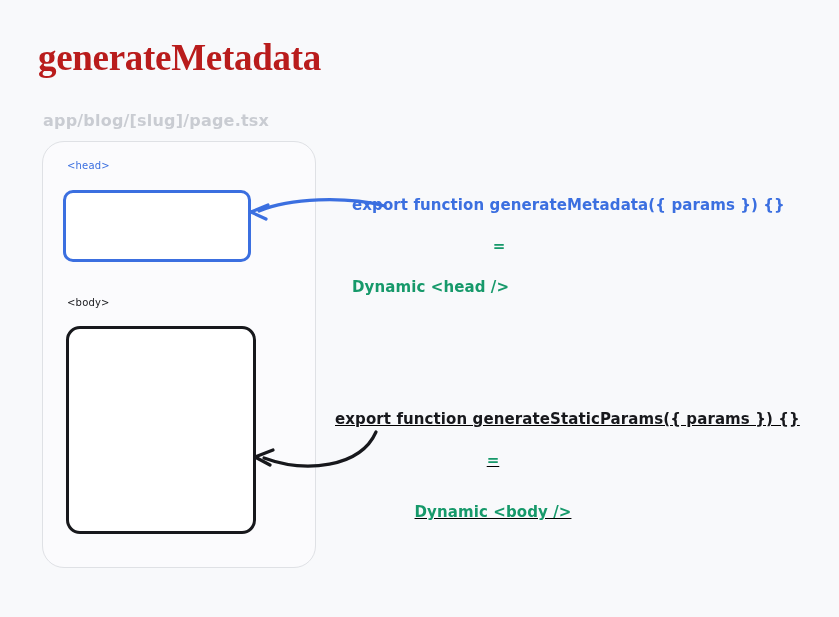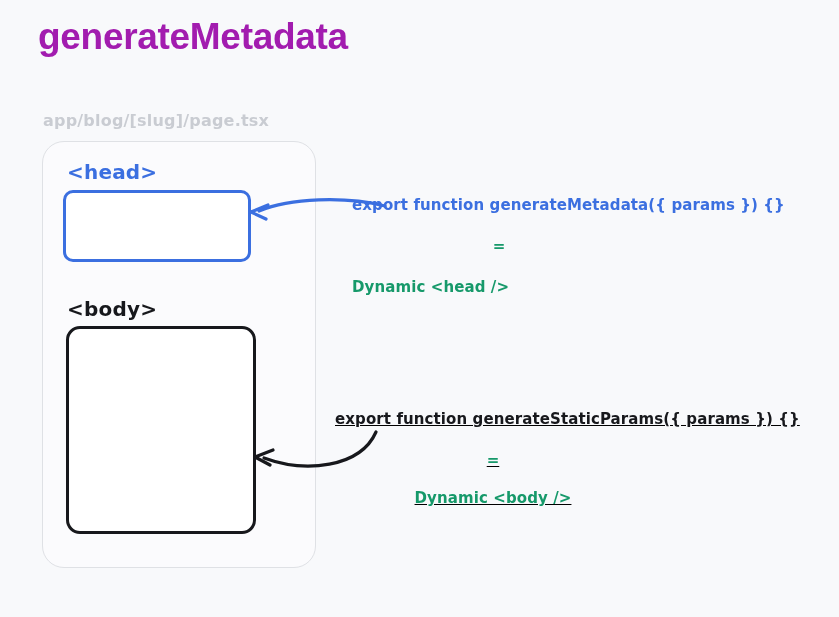--- a/index.html
+++ b/index.html
@@ -16,26 +16,26 @@
   }
   #root {
     position: absolute;
     inset: 0;
   }
 
   
   .page-title {
     position: absolute;
     left: 38px;
-    top: 16px;
-    font-family: Liberation Sans, sans-serif;
+    top: 36px;
+    font-family: Liberation Serif, serif;
     font-size: 37px;
     font-weight: 700;
     letter-spacing: -0.3px;
-    color: #a21caf;
+    color: #b91c1c;
     white-space: nowrap;
   }
 
   
   .file-path {
     position: absolute;
     left: 43px;
     top: 111px;
     font-size: 16px;
     font-weight: 700;
@@ -53,22 +53,22 @@
     height: 427px;
     border: 1.5px solid #dfe1e5;
     border-radius: 22px;
     background: #fbfbfd;
     box-sizing: border-box;
   }
 
   
   .slot-label {
     position: absolute;
-    font-size: 20px;
-    font-weight: 700;
+    font-size: 10px;
+    font-weight: 400;
     letter-spacing: 0.2px;
     white-space: nowrap;
   }
   .slot-label.head {
     left: 67px;
     top: 160px;
     color: #3b6fe0;
   }
   .slot-label.body {
     left: 67px;
@@ -156,21 +156,21 @@
     top: 412px;
     text-decoration: underline;
   }
   .annotation-body .sig { color: #17181c; }
   .annotation-body .eq-row {
     margin-top: 23px;
     text-align: center;
     width: 316px;
   }
   .annotation-body .result-row {
-    margin-top: 19px;
+    margin-top: 33px;
     text-align: center;
     width: 316px;
   }
 </style>
 </head>
 <body>
 
 <div id="root">
 
   <div class="page-title">generateMetadata</div>

